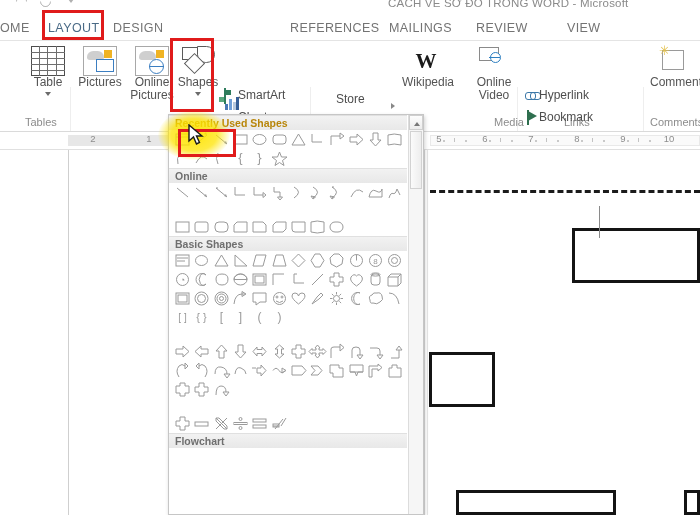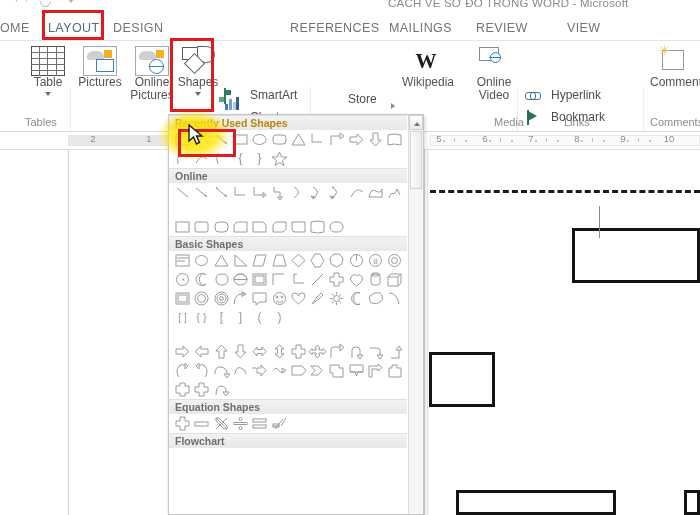--- a/index.html
+++ b/index.html
@@ -124,21 +124,21 @@
   .ic-shapes .dia{
     position:absolute;left:6px;top:10px;width:15px;height:15px;
     border:1.6px solid #5a5a5a;background:#fff;transform:rotate(45deg);
   }
 
   
   .smallcmd{
     position:absolute; height:17px; white-space:nowrap;
     font-size:12px; color:#4d4d4d; line-height:17px;
   }
-  .smallcmd .t{ position:absolute; left:26px; top:0; }
+  .smallcmd .t{ position:absolute; left:14px; top:0; }
   .sic{ position:absolute; left:0; top:1px; width:15px; height:15px; }
 
   .ic-smartart{ border:1.5px solid #2f7d5d; background:#fff; position:relative; }
   .ic-smartart:before{
     content:"";position:absolute;left:1px;top:1px;width:5px;height:5px;background:#2f7d5d;
   }
   .ic-smartart:after{
     content:"";position:absolute;right:1px;bottom:1px;width:5px;height:5px;background:#5aa97f;
   }
   .ic-chart{ position:relative; }
@@ -1059,23 +1059,20 @@
           <polygon points="7,3 12,3 12,7 16,7 16,12 12,12 12,16 7,16 7,12 3,12 3,7 7,7" fill="none" stroke="#9a9a9a" stroke-width="1"></polygon>
         </svg>
       </div>
       <div class="sh" style="left: 38.6px;">
         <svg width="19" height="19" viewBox="0 0 19 19">
           <path d="M4,15 Q4,6 9,6 Q14,6 14,12" fill="none" stroke="#9a9a9a" stroke-width="1"></path>
           <polygon points="11,12 14,16 17,12" fill="none" stroke="#9a9a9a" stroke-width="1"></polygon>
         </svg>
       </div>
     </div>
-    <div class="sec-hdr" style="top: 284px;">
-      <span>Equation Shapes</span>
-    </div>
     <div class="shaperow" style="top: 299px; width: 240px;">
       <div class="sh" style="left: 0px;">
         <svg width="19" height="19" viewBox="0 0 19 19">
           <polygon points="7,3 12,3 12,7 16,7 16,12 12,12 12,16 7,16 7,12 3,12 3,7 7,7" fill="none" stroke="#9a9a9a" stroke-width="1"></polygon>
         </svg>
       </div>
       <div class="sh" style="left: 19.3px;">
         <svg width="19" height="19" viewBox="0 0 19 19">
           <rect x="3" y="8" width="13" height="4" rx="0" fill="none" stroke="#9a9a9a" stroke-width="1"></rect>
         </svg>

